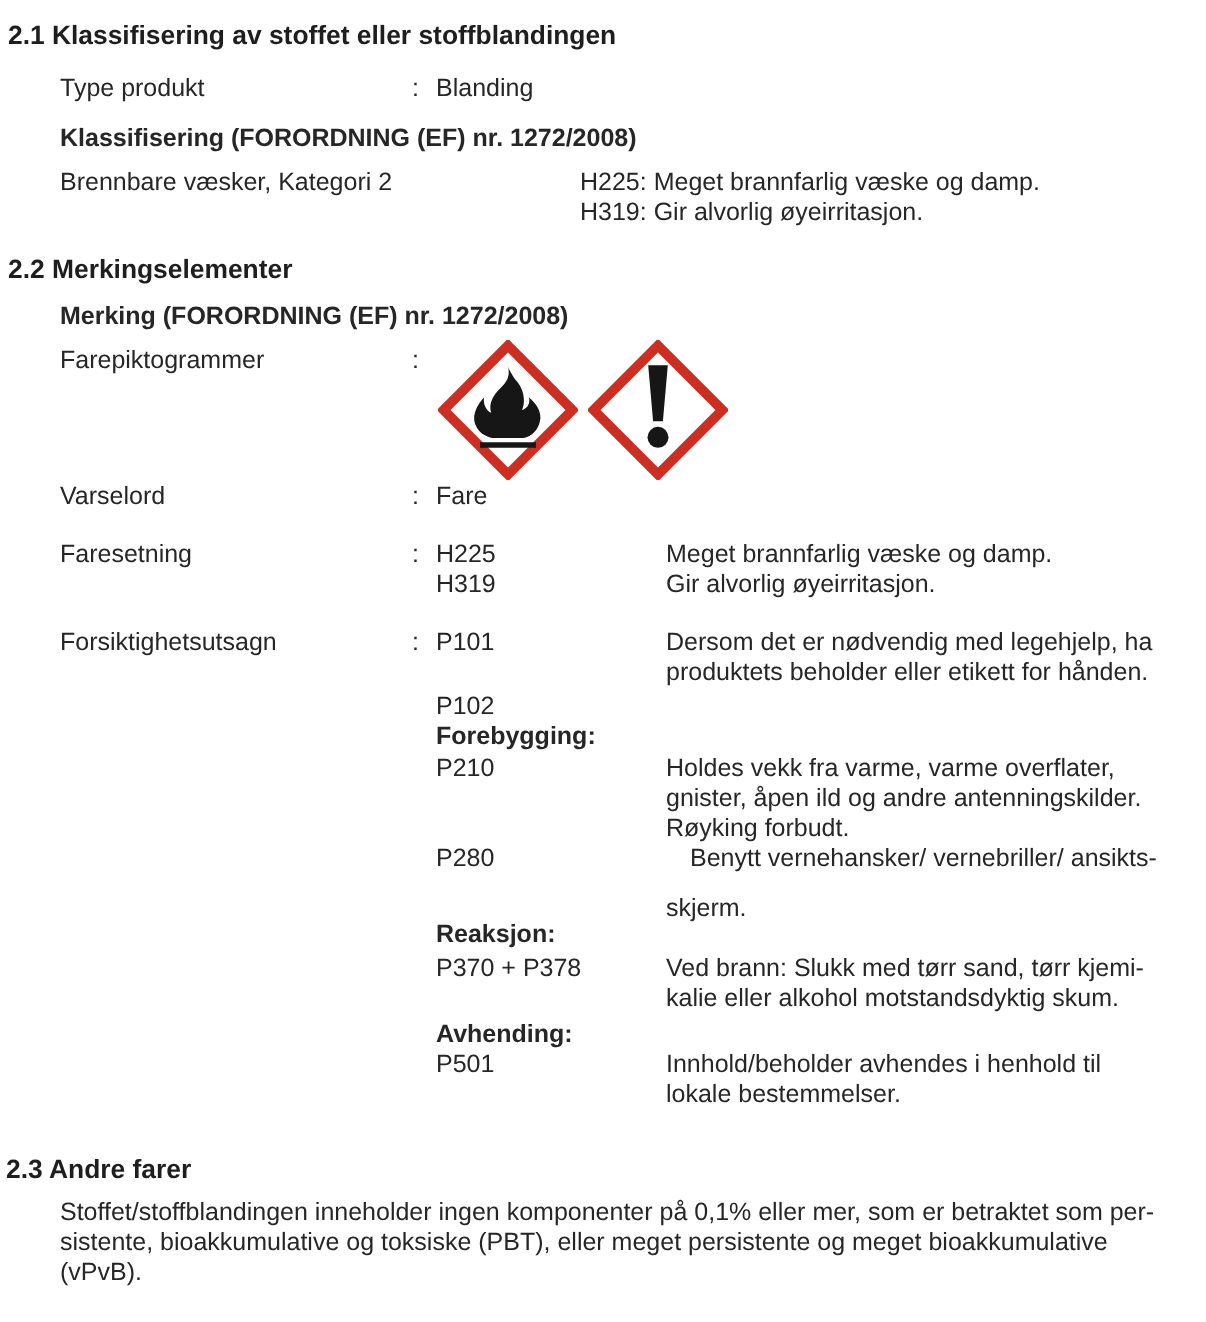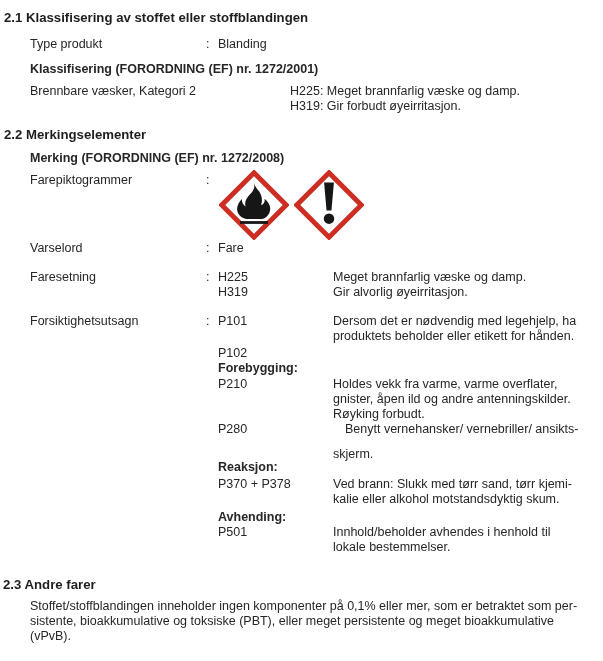--- a/index.html
+++ b/index.html
@@ -29,25 +29,25 @@
 <body>
 
 <div class="page">
 
   <div class="abs h" style="left:4px;top:10px;">2.1 Klassifisering av stoffet eller stoffblandingen</div>
 
   <div class="abs t" style="left:30px;top:37px;">Type produkt</div>
   <div class="abs t" style="left:206px;top:37px;">:</div>
   <div class="abs t" style="left:218px;top:37px;">Blanding</div>
 
-  <div class="abs t b" style="left:30px;top:62px;">Klassifisering (FORORDNING (EF) nr. 1272/2001)</div>
+  <div class="abs t b" style="left:30px;top:62px;">Klassifisering (FORORDNING (EF) nr. 1272/2008)</div>
 
   <div class="abs t" style="left:30px;top:84px;">Brennbare væsker, Kategori 2</div>
   <div class="abs t" style="left:290px;top:84px;">H225: Meget brannfarlig væske og damp.</div>
-  <div class="abs t" style="left:290px;top:99px;">H319: Gir forbudt øyeirritasjon.</div>
+  <div class="abs t" style="left:290px;top:99px;">H319: Gir alvorlig øyeirritasjon.</div>
 
   <div class="abs h" style="left:4px;top:127px;">2.2 Merkingselementer</div>
   <div class="abs t b" style="left:30px;top:151px;">Merking (FORORDNING (EF) nr. 1272/2008)</div>
 
   <div class="abs t" style="left:30px;top:173px;">Farepiktogrammer</div>
   <div class="abs t" style="left:206px;top:173px;">:</div>
 
   <svg class="abs picto" style="left:219px;top:170px;" width="70" height="70" viewBox="0 0 100 100" aria-hidden="true">
     <polygon class="diamond" points="50,4 96,50 50,96 4,50"></polygon>
     <path class="sym" d="M50,19 C52,27 48,31 44,35 C39,40 36,46 38,52 C34,50 32,45 33,41 C27,47 24,55 27,61 C29,66 34,69 39,70 L61,70 C67,69 72,64 73,57 C74,51 70,45 65,41 C66,45 64,49 60,50 C63,43 61,34 55,28 C53,25 51,22 50,19 Z"></path>

